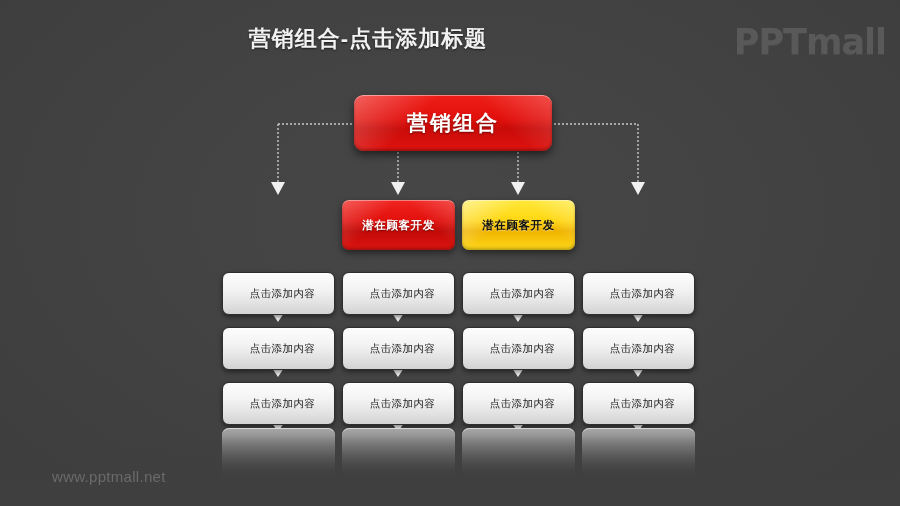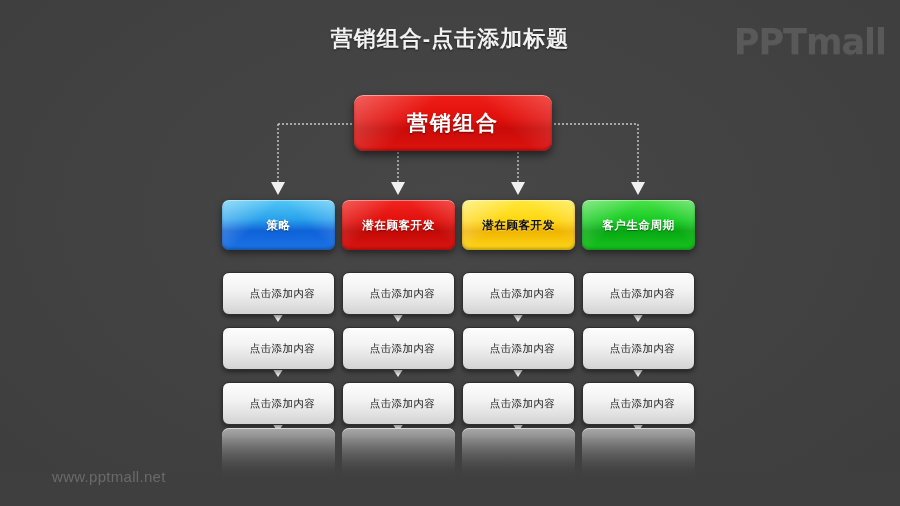--- a/index.html
+++ b/index.html
@@ -14,21 +14,21 @@
   
   #slide {
     position:absolute; left:0; top:0; width:900px; height:506px;
     background:
       radial-gradient(ellipse 1100px 700px at 50% 42%, #474747 0%, #3e3e3e 55%, #383838 100%);
     overflow:hidden;
   }
 
   
   #page-title {
-    position:absolute; left:0; top:24px; width:900px;
+    position:absolute; left:0; top:24px; width:736px;
     text-align:center;
     color:#f2f2f2;
     font-size:22px; font-weight:bold;
     letter-spacing:1px;
     text-shadow:0 1px 2px rgba(0,0,0,.6);
   }
   #brand-logo {
     position:absolute; right:14px; top:22px;
     font-size:35px; font-weight:bold;
     color:#595959;
@@ -175,31 +175,25 @@
       <polygon points="392,423 404,423 398,432"></polygon>
       <polygon points="512,423 524,423 518,432"></polygon>
       <polygon points="632,423 644,423 638,432"></polygon>
     </g>
   </svg>
 
   <div id="root-node">
     <span class="node-label">营销组合</span>
   </div>
 
-  <div class="cat-node cat-blue" style="left:222px;">
-    <span class="node-label" style="color:#ffffff">策略</span>
-  </div>
   <div class="cat-node cat-red" style="left:342px;">
     <span class="node-label" style="color:#ffffff">潜在顾客开发</span>
   </div>
   <div class="cat-node cat-yellow" style="left:462px;">
     <span class="node-label" style="color:#111111;text-shadow:0 1px 0 rgba(255,255,255,.35)">潜在顾客开发</span>
-  </div>
-  <div class="cat-node cat-green" style="left:582px;">
-    <span class="node-label" style="color:#ffffff">客户生命周期</span>
   </div>
 
   <div class="cell-node" style="left:222px; top:272px;">
     <span class="node-label">点击添加内容</span>
   </div>
   <div class="cell-node" style="left:342px; top:272px;">
     <span class="node-label">点击添加内容</span>
   </div>
   <div class="cell-node" style="left:462px; top:272px;">
     <span class="node-label">点击添加内容</span>

